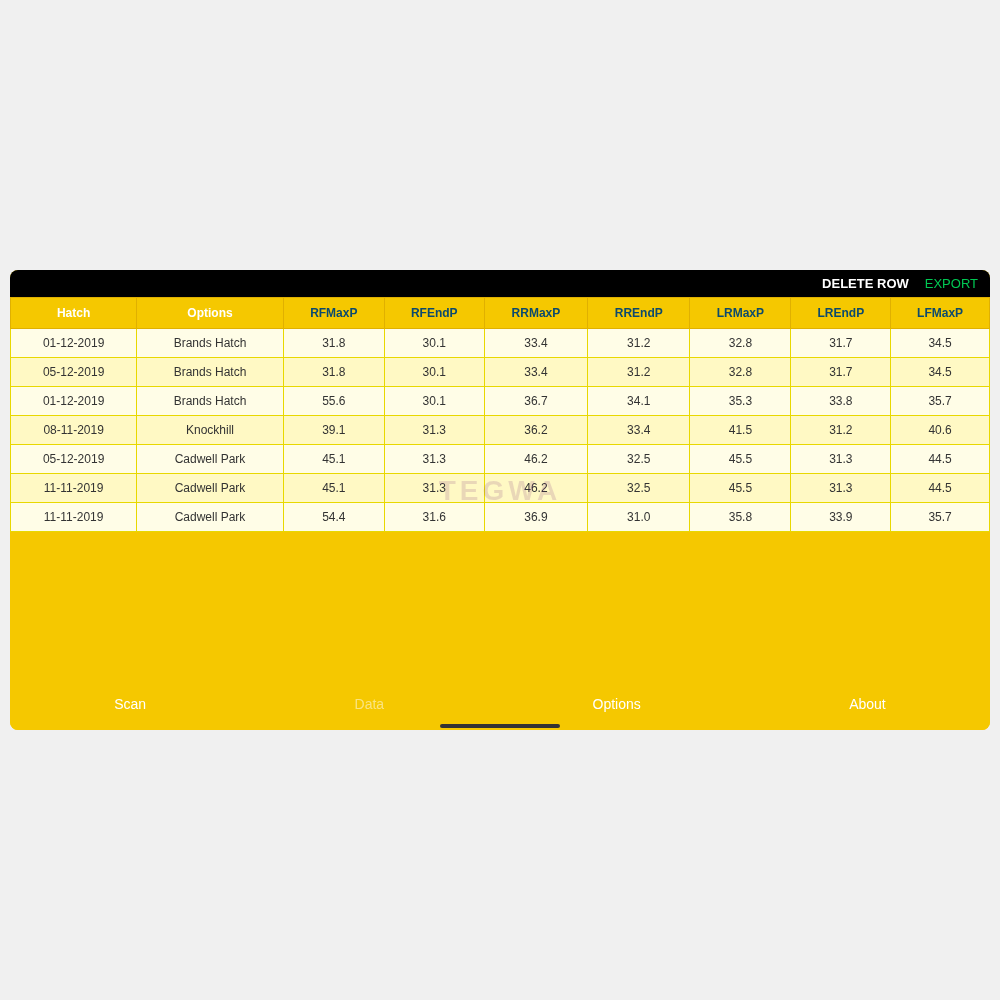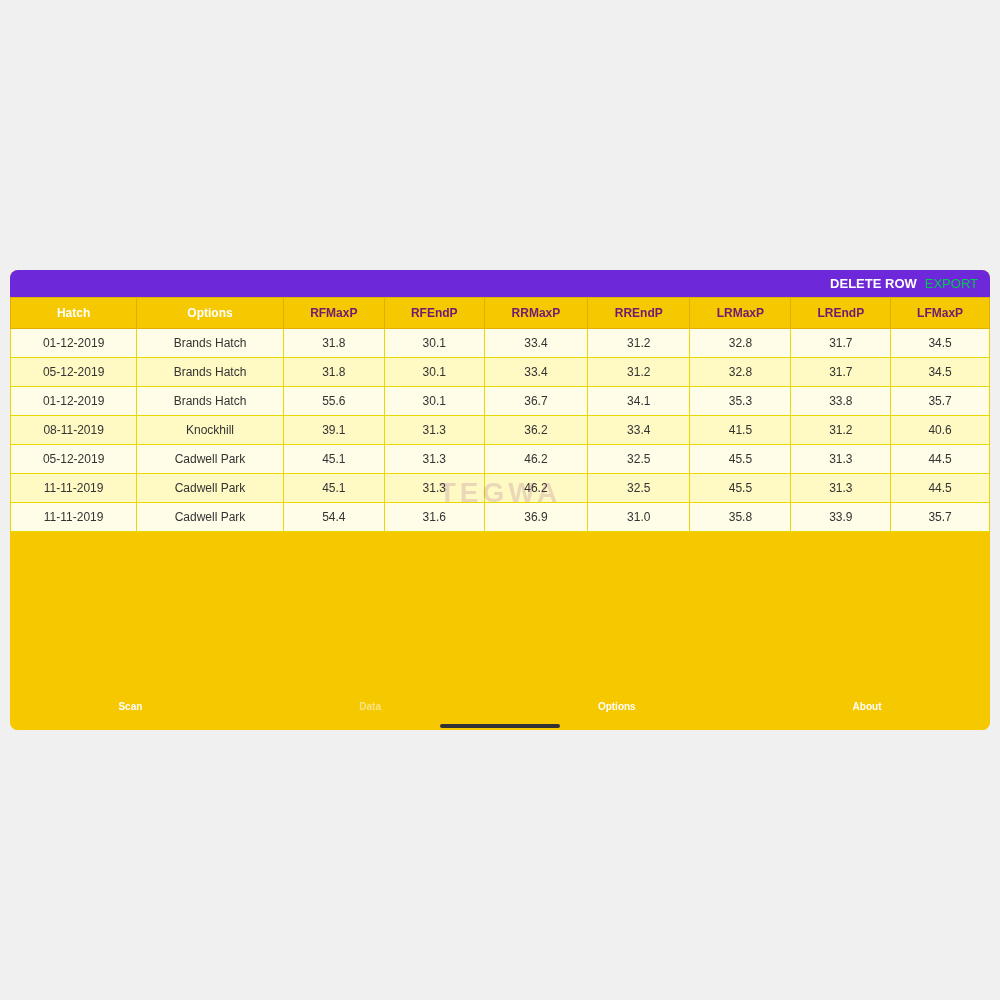--- a/index.html
+++ b/index.html
@@ -16,26 +16,26 @@
       width: 980px;
       height: 460px;
       background: #f5c800;
       border-radius: 8px;
       overflow: hidden;
       position: relative;
       display: flex;
       flex-direction: column;
     }
     .toolbar {
-      background: #6d28d9;
+      background: #000000;
       display: flex;
       justify-content: flex-end;
       align-items: center;
       padding: 6px 12px;
-      gap: 8px;
+      gap: 16px;
     }
     .delete-row-btn {
       color: white;
       font-size: 13px;
       font-weight: bold;
       cursor: pointer;
       background: none;
       border: none;
     }
     .export-btn {
@@ -53,21 +53,21 @@
     }
     table {
       width: 100%;
       border-collapse: collapse;
       font-size: 12px;
     }
     thead tr {
       background: #f5c800;
     }
     thead th {
-      color: #701a75;
+      color: #0c4a6e;
       padding: 8px 4px;
       text-align: center;
       font-weight: bold;
       font-size: 12px;
       border: 1px solid #e0b000;
     }
     thead th:first-child, thead th:nth-child(2) {
       color: white;
     }
     tbody tr:nth-child(odd) {
@@ -98,22 +98,22 @@
     }
     .bottom-nav {
       background: #f5c800;
       display: flex;
       align-items: center;
       justify-content: space-around;
       padding: 8px 0 4px;
     }
     .nav-item {
       color: white;
-      font-size: 10px;
-      font-weight: bold;
+      font-size: 14px;
+      font-weight: normal;
       cursor: pointer;
       padding: 4px 20px;
     }
     .nav-item.inactive {
       color: rgba(255,255,255,0.5);
     }
     .home-indicator {
       width: 100%;
       display: flex;
       justify-content: center;

